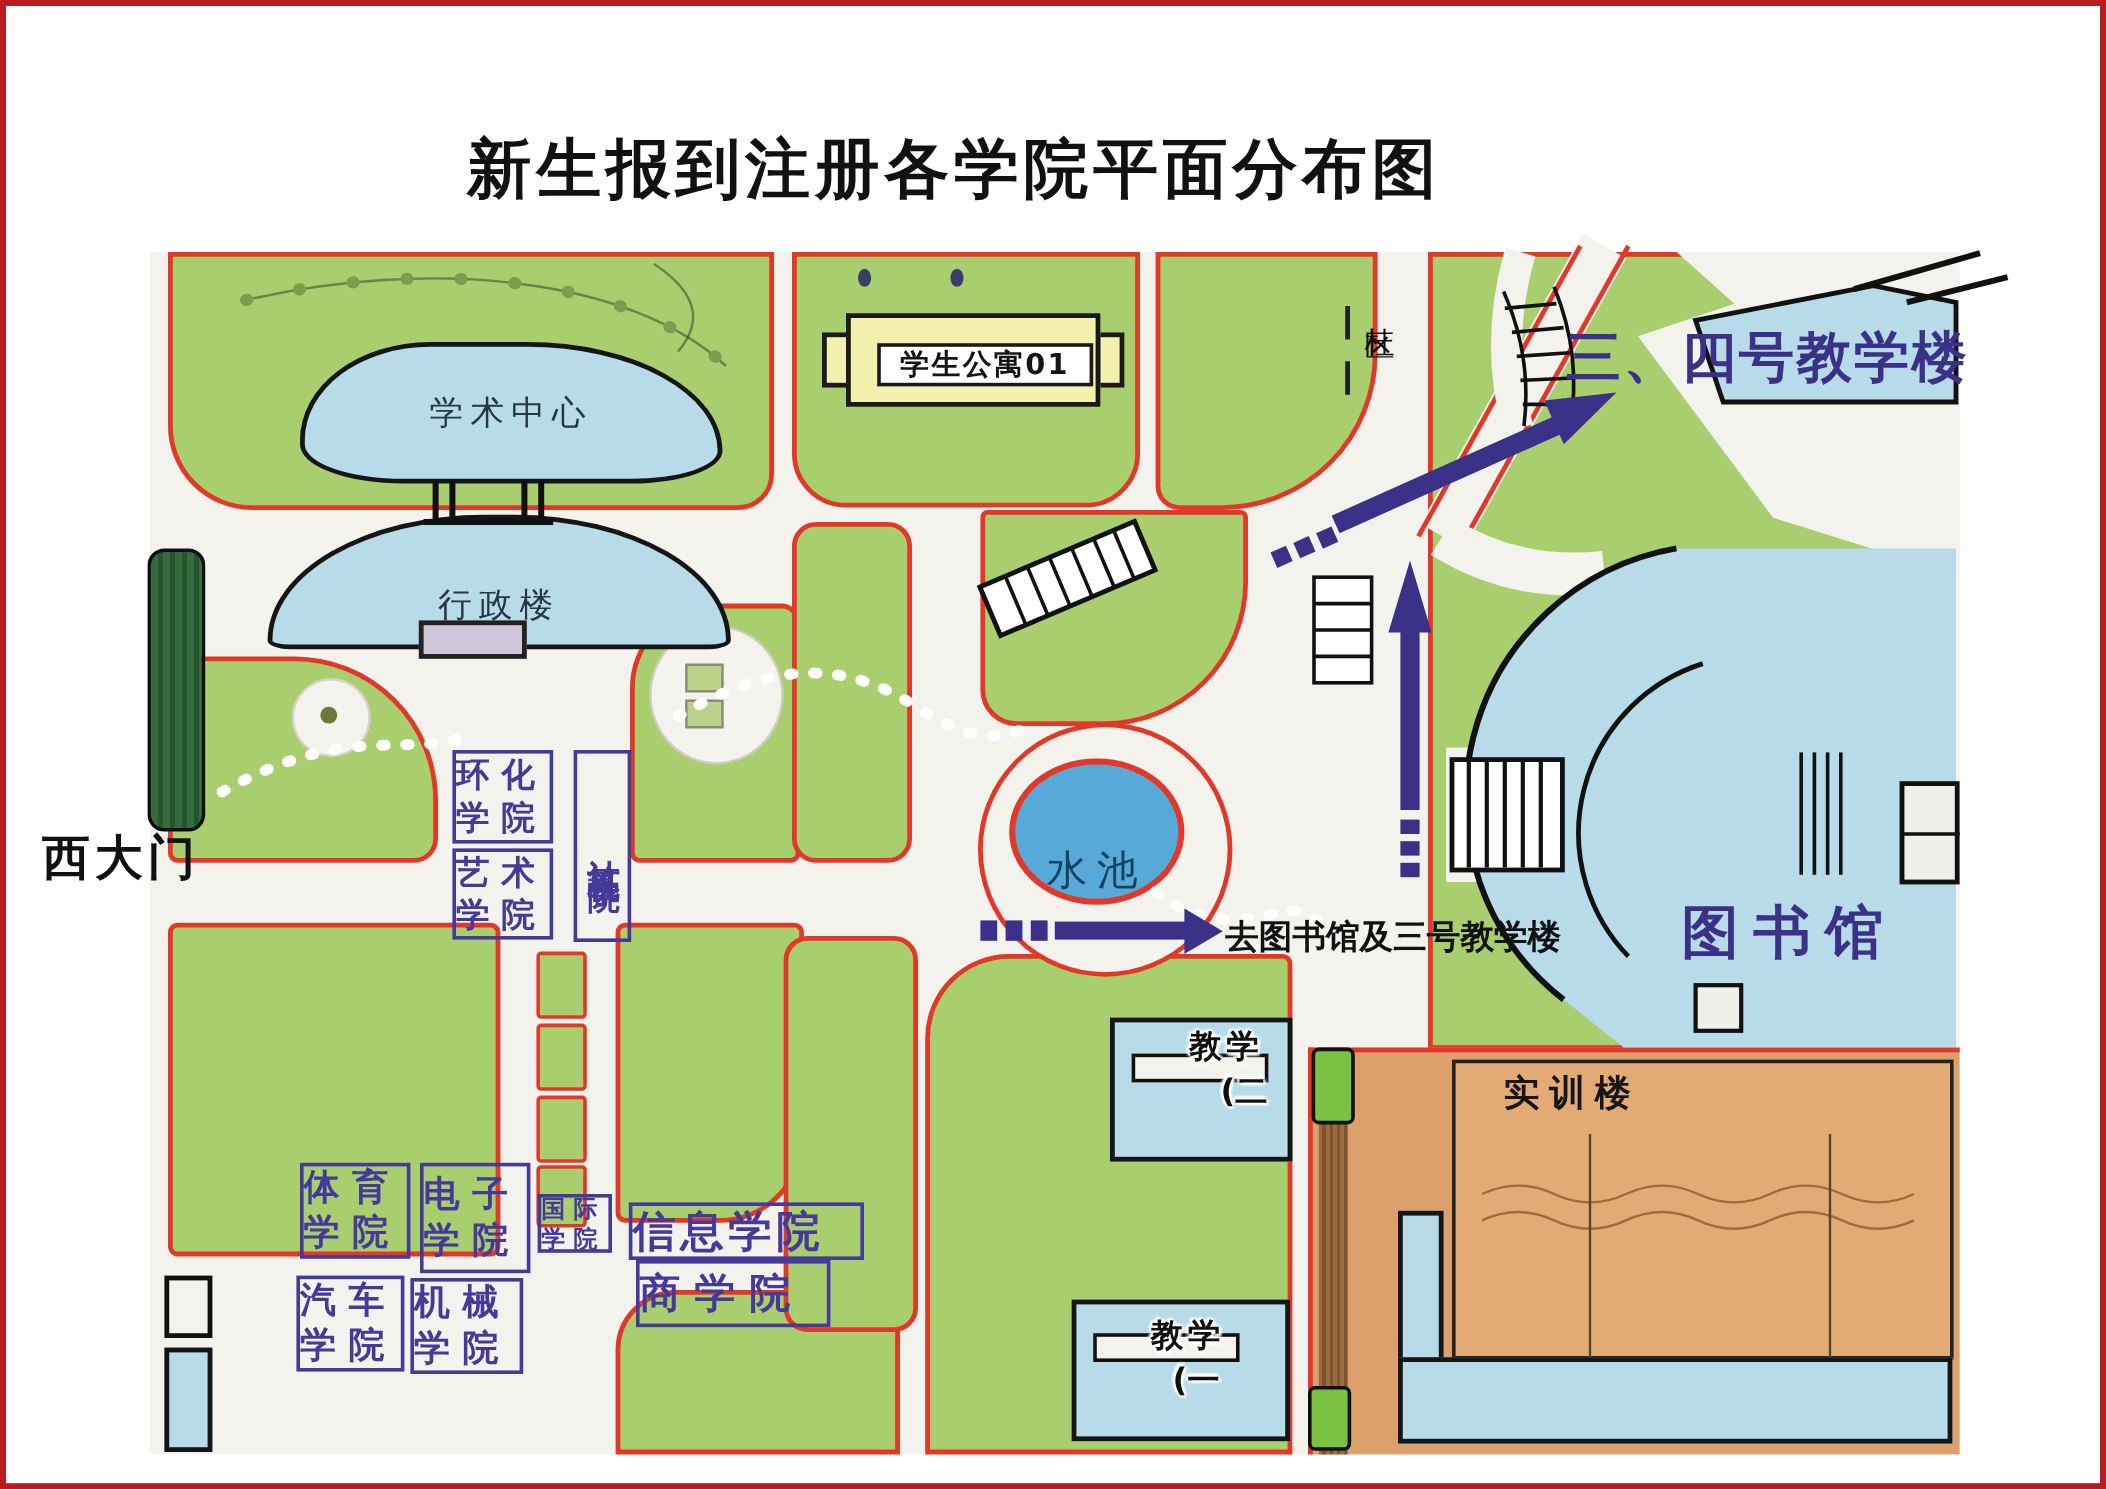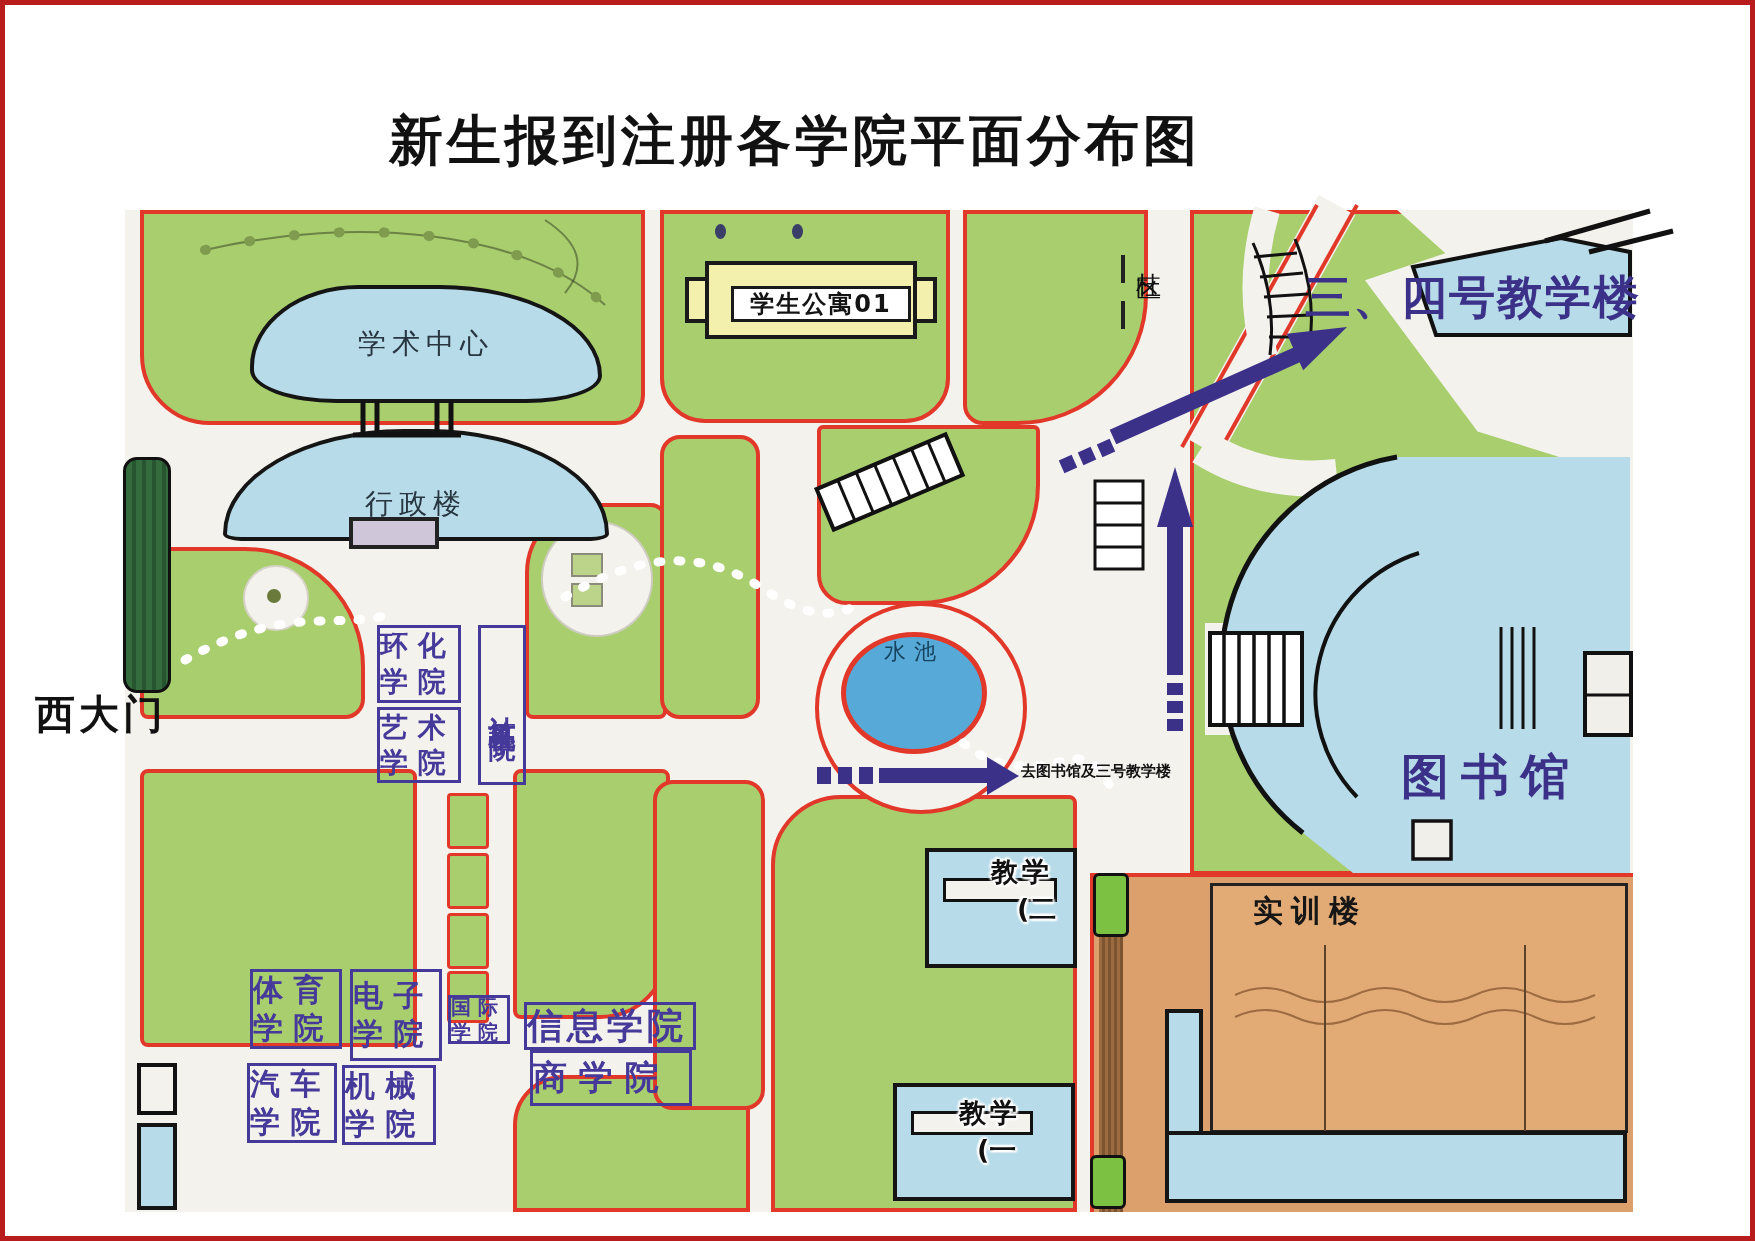--- a/index.html
+++ b/index.html
@@ -79,21 +79,21 @@
   <div class="abs" style="left:344px;top:512px;width:90px;height:32px;background:#cfc6da;border:4px solid #222;box-sizing:border-box;"></div>
 
   <div class="abs" style="left:680px;top:272px;width:24px;height:46px;background:var(--yellow);border:4px solid #1a1a1a;box-sizing:border-box;"></div>
   <div class="abs" style="left:908px;top:272px;width:24px;height:46px;background:var(--yellow);border:4px solid #1a1a1a;box-sizing:border-box;"></div>
   <div class="abs" style="left:700px;top:256px;width:212px;height:78px;background:var(--yellow);border:4px solid #1a1a1a;box-sizing:border-box;"></div>
   <div class="abs" style="left:726px;top:281px;width:180px;height:36px;background:#fff;border:3px solid #1a1a1a;box-sizing:border-box;display:flex;align-items:center;justify-content:center;font-size:24px;font-weight:bold;letter-spacing:2px;">学生公寓01</div>
   <div class="abs" style="left:710px;top:219px;width:11px;height:15px;background:#3a3f68;border-radius:50%;"></div>
   <div class="abs" style="left:787px;top:219px;width:11px;height:15px;background:#3a3f68;border-radius:50%;"></div>
 
   <div class="abs" style="left:810px;top:597px;width:212px;height:212px;background:var(--mapbg);border:4px solid var(--red);border-radius:50%;box-sizing:border-box;"></div>
-  <div class="abs" style="left:836px;top:627px;width:146px;height:122px;background:var(--pond);border:5px solid var(--red);border-radius:50%;box-sizing:border-box;display:flex;align-items:flex-start;justify-content:center;font-size:22px;letter-spacing:8px;color:#17435f;font-family:Liberation Serif, serif;">
+  <div class="abs" style="left:836px;top:627px;width:146px;height:122px;background:var(--pond);border:5px solid var(--red);border-radius:50%;box-sizing:border-box;display:flex;align-items:flex-end;justify-content:center;font-size:34px;letter-spacing:8px;color:#17435f;font-family:Liberation Serif, serif;">
     <span>水池</span>
   </div>
 
   <div class="abs bld" style="left:920px;top:843px;width:152px;height:120px;"></div>
   <div class="abs" style="left:938px;top:873px;width:114px;height:24px;background:var(--mapbg);border:3px solid #111;box-sizing:border-box;"></div>
   <div class="abs halo" style="left:986px;top:849px;font-size:27px;letter-spacing:4px;">教学</div>
   <div class="abs halo" style="left:1012px;top:886px;font-size:27px;">(二</div>
 
   <div class="abs bld" style="left:888px;top:1078px;width:182px;height:118px;"></div>
   <div class="abs" style="left:906px;top:1106px;width:122px;height:24px;background:var(--mapbg);border:3px solid #111;box-sizing:border-box;"></div>
@@ -247,34 +247,34 @@
       <div>学 院</div>
   </div>
   <div class="abs cbox" style="left:345px;top:964px;width:92px;height:92px;font-size:30px;line-height:38px;">
     <div>电 子</div>
       <div>学 院</div>
   </div>
   <div class="abs cbox" style="left:443px;top:990px;width:62px;height:49px;font-size:20px;line-height:25px;">
     <div>国 际</div>
       <div>学 院</div>
   </div>
-  <div class="abs cbox" style="left:519px;top:997px;width:172px;height:48px;font-size:36px;letter-spacing:4px;">
+  <div class="abs cbox" style="left:519px;top:997px;width:196px;height:48px;font-size:36px;letter-spacing:4px;">
     <div>信息学院</div>
   </div>
   <div class="abs cbox" style="left:525px;top:1045px;width:162px;height:56px;font-size:34px;">
     <div>商 学 院</div>
   </div>
   <div class="abs cbox" style="left:242px;top:1058px;width:90px;height:80px;font-size:30px;line-height:38px;">
     <div>汽 车</div>
       <div>学 院</div>
   </div>
   <div class="abs cbox" style="left:337px;top:1060px;width:94px;height:80px;font-size:30px;line-height:38px;">
     <div>机 械</div>
       <div>学 院</div>
   </div>
 
   <div class="abs serif" style="left:30px;top:682px;font-size:40px;font-weight:bold;letter-spacing:4px;color:#111;">西大门</div>
   <div class="abs serif" style="left:1300px;top:262px;font-size:46px;font-weight:bold;letter-spacing:2px;color:var(--purple);">三、四号教学楼</div>
   <div class="abs serif" style="left:1396px;top:740px;font-size:48px;font-weight:bold;letter-spacing:12px;color:var(--purple);">图书馆</div>
-  <div class="abs serif" style="left:1016px;top:757px;font-size:15px;font-weight:bold;color:#111;">去图书馆及三号教学楼</div>
+  <div class="abs serif" style="left:1016px;top:757px;font-size:28px;font-weight:bold;color:#111;">去图书馆及三号教学楼</div>
   <div class="abs serif" style="left:1127px;top:248px;font-size:25px;color:#111;writing-mode:vertical-rl;letter-spacing:4px;">杜区</div>
 
 </div>
 
 </body></html>

